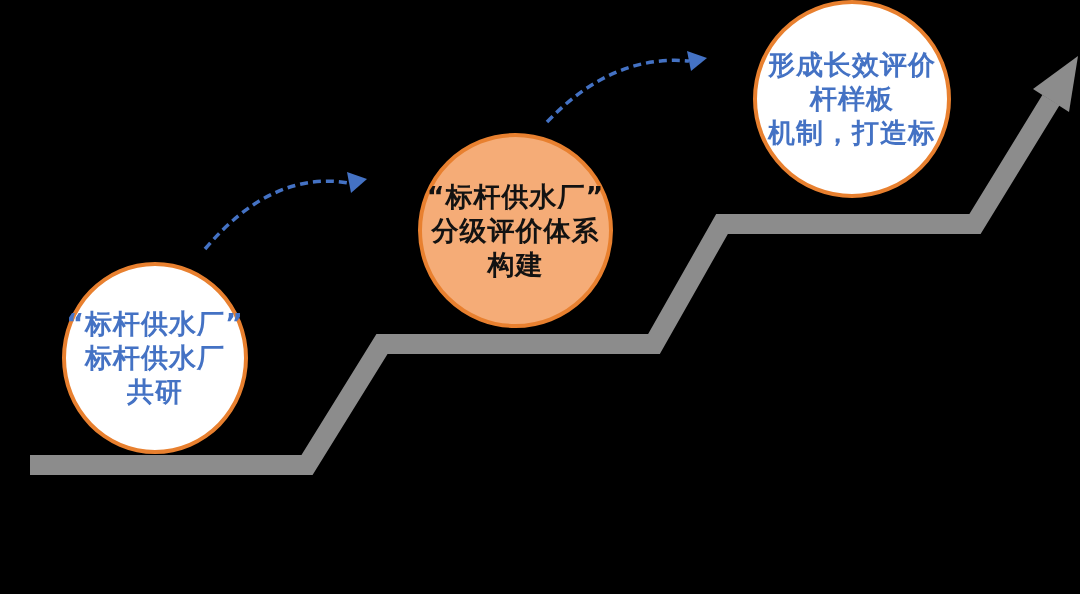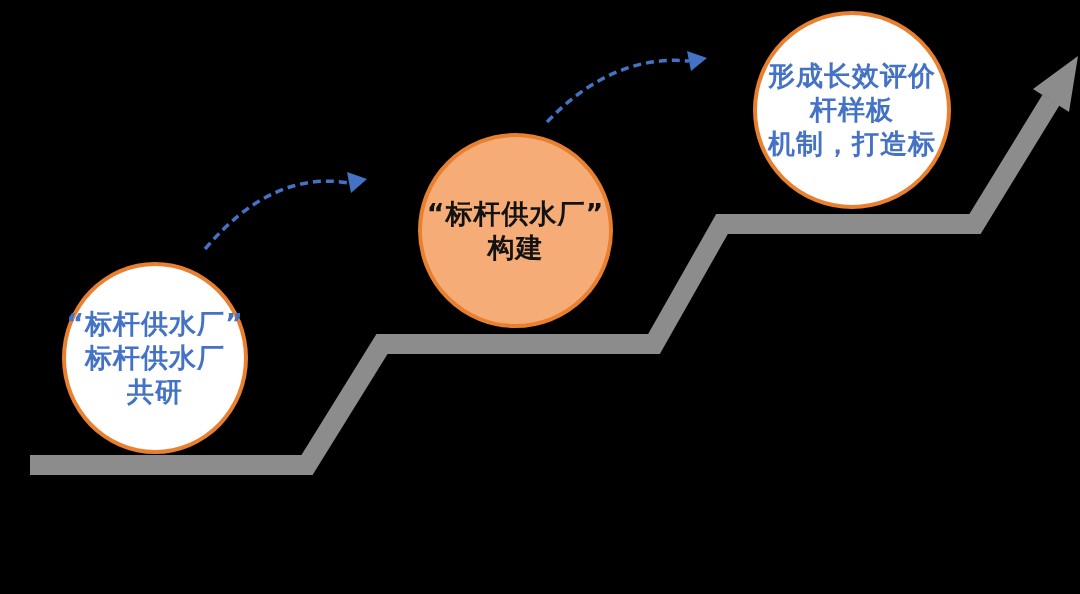--- a/index.html
+++ b/index.html
@@ -69,21 +69,21 @@
     background: var(--circle_fill_white, #fff);
     color: var(--text_blue, #4472c4);
   }
   .c2 {
     left: 418px; top: 133px;
     width: 195px; height: 195px;
     background: var(--circle_fill_orange, #f5ac77);
     color: var(--text_dark, #111);
   }
   .c3 {
-    left: 753px; top: 11px;
+    left: 753px; top: 0;
     width: 198px; height: 198px;
     background: var(--circle_fill_white, #fff);
     color: var(--text_blue, #4472c4);
   }
 </style>
 </head>
 <body>
 
 <div class="stage">
 
@@ -100,20 +100,21 @@
   </svg>
 
   <div class="circle c1">
     <div class="label-line">“标杆供水厂”</div>
     <div class="label-line">标杆供水厂</div>
     <div class="label-line">共研</div>
   </div>
 
   <div class="circle c2">
     <div class="label-line">“标杆供水厂”</div>
+    <div class="label-line">分级评价体系</div>
     <div class="label-line">构建</div>
   </div>
 
   <div class="circle c3">
     <div class="label-line">形成长效评价</div>
     <div class="label-line">杆样板</div>
     <div class="label-line">机制，打造标</div>
   </div>
 
 </div>

